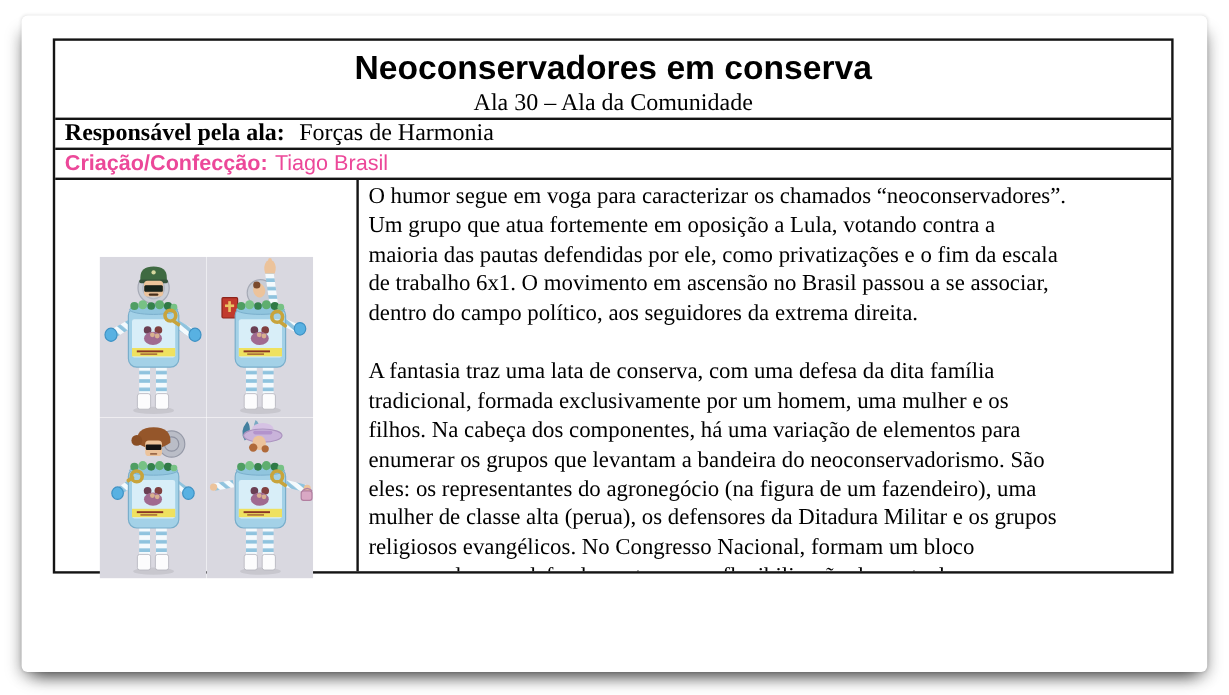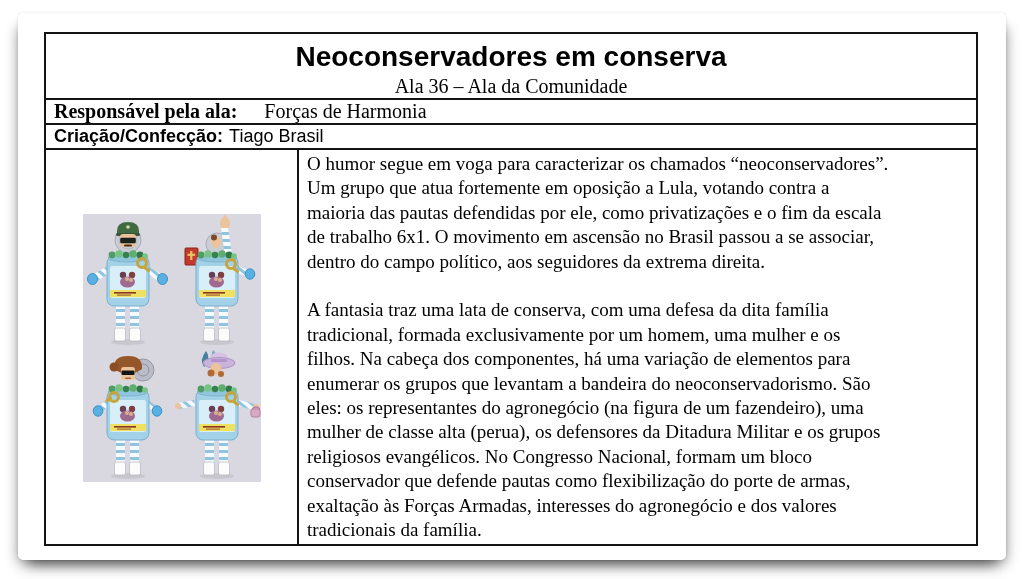--- a/index.html
+++ b/index.html
@@ -10,38 +10,38 @@
     position:absolute; left:18px; top:13px; width:988px; height:547px;
     background:#ffffff; border-radius:5px;
     box-shadow:
       0 12px 14px -7px rgba(0,0,0,.45),
       7px 8px 12px -6px rgba(0,0,0,.30),
       -7px 8px 12px -6px rgba(0,0,0,.28),
       0 0 3px rgba(0,0,0,.12);
   }
 
   .sheet-table {
-    position:absolute; left:26px; top:19px; width:934px; height:514px;
+    position:absolute; left:26px; top:19px; width:934px; height:446px;
     border:2px solid #141414; display:flex; flex-direction:column;
     background:#fff;
   }
 
   .row-title   { height:66px; border-bottom:2px solid #141414; text-align:center; }
   .doc-title   { font-family:"Liberation Sans", sans-serif; font-weight:bold;
                  font-size:28px; line-height:34px; padding-top:6px; color:#000; }
   .doc-subtitle{ font-size:20px; line-height:24px; color:#000; }
 
   .row-meta    { height:25px; border-bottom:2px solid #141414;
                  display:flex; align-items:center; padding:0 0 0 8px;
                  white-space:nowrap; overflow:hidden; }
-  .row-meta.serif { font-size:20px;gap:15px; }
+  .row-meta.serif { font-size:20px; }
   .row-meta.serif .meta-label { font-weight:bold; }
   .row-meta.serif .meta-value { margin-left:12px; }
   .row-meta.sans  { font-family:"Liberation Sans", sans-serif; font-size:18px;
-                    color:#000000; }
+                    color:#ec4899; }
   .row-meta.sans .meta-label { font-weight:bold; }
   .row-meta.sans .meta-value { margin-left:6px; }
 
   .row-main    { flex:1; display:flex; min-height:0; }
   .cell-photos { width:253px; border-right:2px solid #141414; padding-top:64px; }
   .photo-grid  { width:178px; margin:0 auto; display:grid;
                  grid-template-columns:89px 89px; }
   .photo-grid svg { display:block; }
 
   .cell-text   { flex:1; padding:2px 8px 0 8px; font-size:19px; line-height:24.4px;
@@ -63,21 +63,21 @@
       <rect y="4" width="7" height="3" fill="#8fc3de"></rect>
     </pattern>
   </defs>
 </svg>
 
 <div class="page">
   <div class="sheet-table">
 
     <div class="row-title">
       <div class="doc-title">Neoconservadores em conserva</div>
-      <div class="doc-subtitle">Ala 36 – Ala da Comunidade</div>
+      <div class="doc-subtitle">Ala 30 – Ala da Comunidade</div>
     </div>
 
     <div class="row-meta serif">
       <span class="meta-label">Responsável pela ala:</span>
       <span class="meta-value">Forças de Harmonia</span>
     </div>
 
     <div class="row-meta sans">
       <span class="meta-label">Criação/Confecção:</span>
       <span class="meta-value">Tiago Brasil</span>

